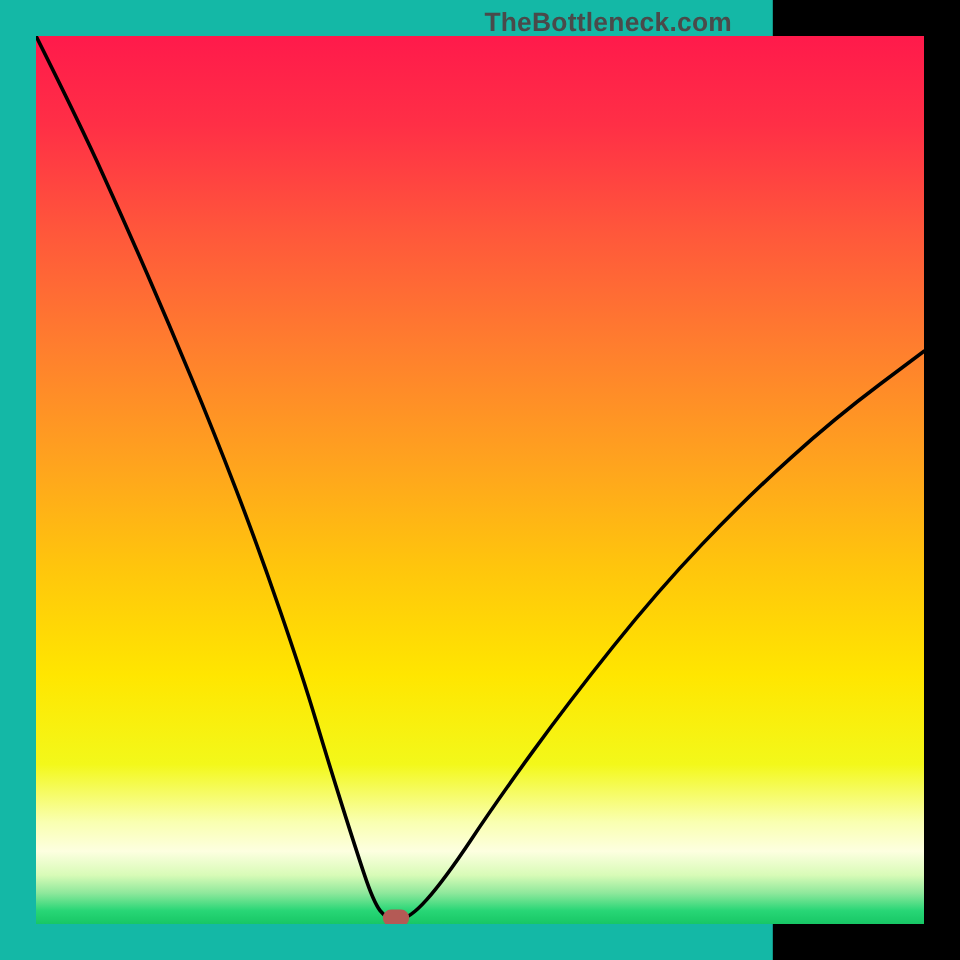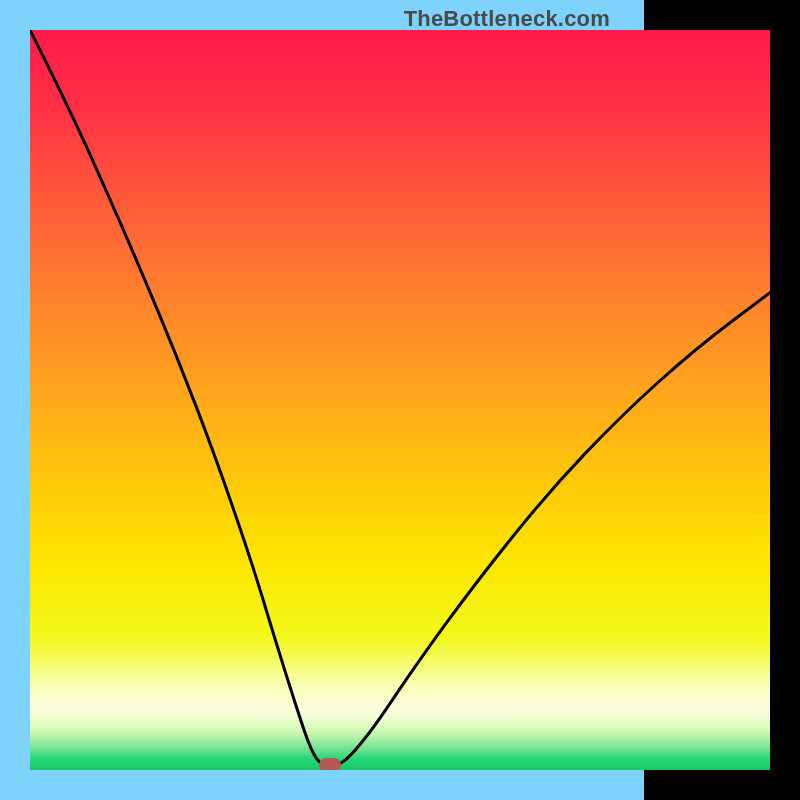--- a/index.html
+++ b/index.html
@@ -10,21 +10,21 @@
     background: #000;
     overflow: hidden;
     font-family: Arial, Helvetica, sans-serif;
   }
   .frame {
     position: absolute;
     left: 0;
     top: 0;
     width: 644px;
     height: 800px;
-    background: #7dd3fc;
+    background: #14b8a6;
   }
   .plot-area {
     position: absolute;
     left: 30px;
     top: 30px;
     width: 740px;
     height: 740px;
     overflow: hidden;
   }
   .gradient {

